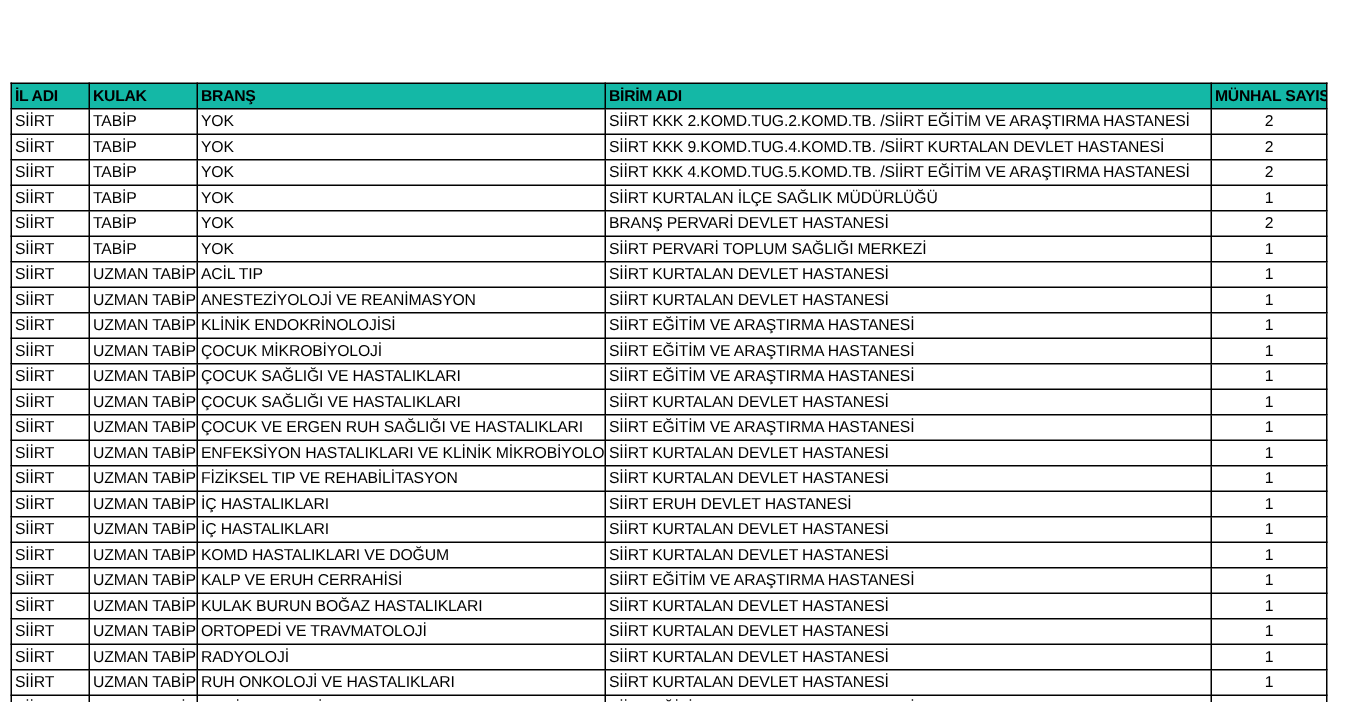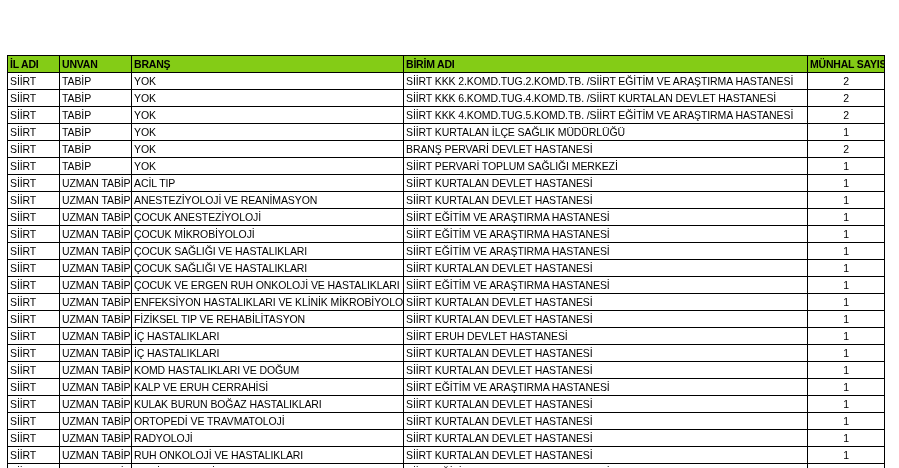--- a/index.html
+++ b/index.html
@@ -37,21 +37,21 @@
     border: 1px solid #000000;
     padding: 0px 2px;
     height: 16px;
     line-height: 15px;
     white-space: nowrap;
     overflow: hidden;
     text-overflow: clip;
     vertical-align: middle;
   }
   thead th {
-    background: #84cc16;
+    background: #14b8a6;
     font-weight: bold;
     text-align: left;
     font-size: 10.5px;
     letter-spacing: -0.2px;
   }
   thead th.col-count {
     text-align: left;
   }
   tbody td {
     background: #ffffff;
@@ -76,39 +76,39 @@
       <colgroup>
         <col class="c-il">
         <col class="c-unvan">
         <col class="c-brans">
         <col class="c-birim">
         <col class="c-adet">
       </colgroup>
       <thead>
         <tr>
           <th>İL ADI</th>
-          <th>UNVAN</th>
+          <th>KULAK</th>
           <th>BRANŞ</th>
           <th>BİRİM ADI</th>
           <th class="col-count">MÜNHAL SAYISI</th>
         </tr>
       </thead>
       <tbody id="table-body">
           <tr>
             <td>SİİRT</td>
             <td>TABİP</td>
             <td>YOK</td>
             <td>SİİRT KKK 2.KOMD.TUG.2.KOMD.TB. /SİİRT EĞİTİM VE ARAŞTIRMA HASTANESİ</td>
             <td class="col-count">2</td>
           </tr>
           <tr>
             <td>SİİRT</td>
             <td>TABİP</td>
             <td>YOK</td>
-            <td>SİİRT KKK 6.KOMD.TUG.4.KOMD.TB. /SİİRT KURTALAN DEVLET HASTANESİ</td>
+            <td>SİİRT KKK 9.KOMD.TUG.4.KOMD.TB. /SİİRT KURTALAN DEVLET HASTANESİ</td>
             <td class="col-count">2</td>
           </tr>
           <tr>
             <td>SİİRT</td>
             <td>TABİP</td>
             <td>YOK</td>
             <td>SİİRT KKK 4.KOMD.TUG.5.KOMD.TB. /SİİRT EĞİTİM VE ARAŞTIRMA HASTANESİ</td>
             <td class="col-count">2</td>
           </tr>
           <tr>
@@ -142,21 +142,21 @@
           <tr>
             <td>SİİRT</td>
             <td>UZMAN TABİP</td>
             <td>ANESTEZİYOLOJİ VE REANİMASYON</td>
             <td>SİİRT KURTALAN DEVLET HASTANESİ</td>
             <td class="col-count">1</td>
           </tr>
           <tr>
             <td>SİİRT</td>
             <td>UZMAN TABİP</td>
-            <td>ÇOCUK ANESTEZİYOLOJİ</td>
+            <td>KLİNİK ENDOKRİNOLOJİSİ</td>
             <td>SİİRT EĞİTİM VE ARAŞTIRMA HASTANESİ</td>
             <td class="col-count">1</td>
           </tr>
           <tr>
             <td>SİİRT</td>
             <td>UZMAN TABİP</td>
             <td>ÇOCUK MİKROBİYOLOJİ</td>
             <td>SİİRT EĞİTİM VE ARAŞTIRMA HASTANESİ</td>
             <td class="col-count">1</td>
           </tr>
@@ -170,21 +170,21 @@
           <tr>
             <td>SİİRT</td>
             <td>UZMAN TABİP</td>
             <td>ÇOCUK SAĞLIĞI VE HASTALIKLARI</td>
             <td>SİİRT KURTALAN DEVLET HASTANESİ</td>
             <td class="col-count">1</td>
           </tr>
           <tr>
             <td>SİİRT</td>
             <td>UZMAN TABİP</td>
-            <td>ÇOCUK VE ERGEN RUH ONKOLOJİ VE HASTALIKLARI</td>
+            <td>ÇOCUK VE ERGEN RUH SAĞLIĞI VE HASTALIKLARI</td>
             <td>SİİRT EĞİTİM VE ARAŞTIRMA HASTANESİ</td>
             <td class="col-count">1</td>
           </tr>
           <tr>
             <td>SİİRT</td>
             <td>UZMAN TABİP</td>
             <td>ENFEKSİYON HASTALIKLARI VE KLİNİK MİKROBİYOLOJİ</td>
             <td>SİİRT KURTALAN DEVLET HASTANESİ</td>
             <td class="col-count">1</td>
           </tr>

